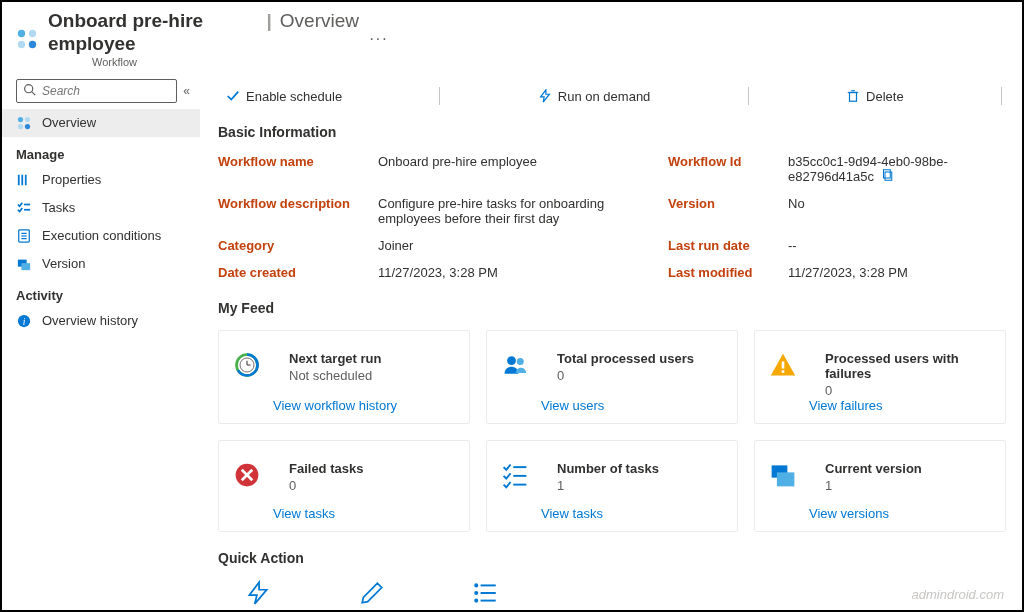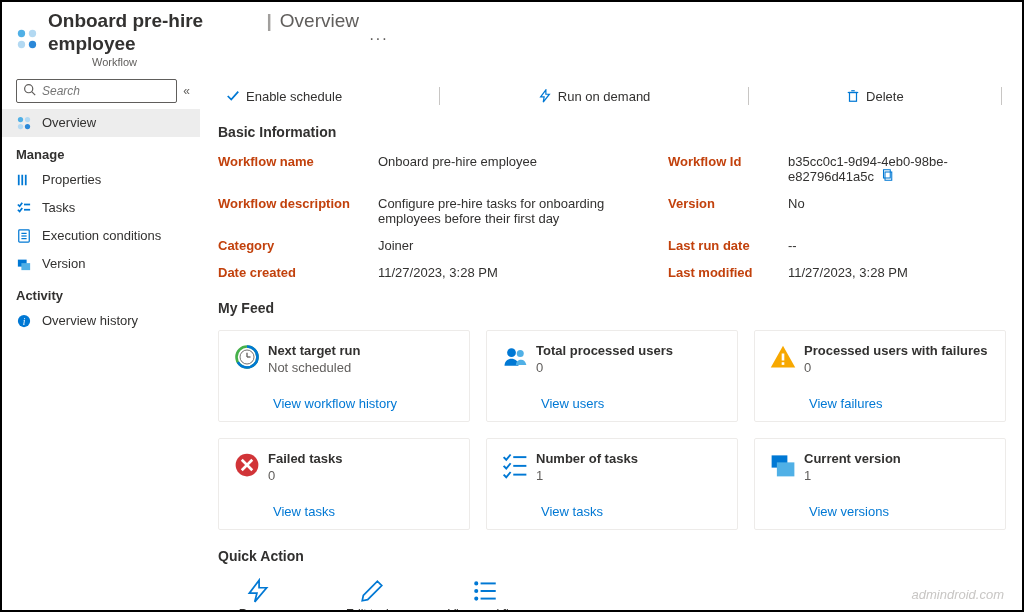--- a/index.html
+++ b/index.html
@@ -41,21 +41,21 @@
   .cmd .ci { color: #0078d4; font-size: 14px; display: flex; align-items: center; }
   .cmd-sep { width: 1px; height: 18px; background: #c8c6c4; margin: 0 4px; }
   .sect-title { font-weight: 600; font-size: 14px; margin: 6px 0 14px 0; }
   .info-grid { display: grid; grid-template-columns: 150px 280px 110px 230px; column-gap: 10px; row-gap: 12px; font-size: 13px; margin-bottom: 20px; }
   .info-label { font-weight: 700; color: #c2410c; }
   .info-val { color: #323130; }
   .copy-icon { color: #0078d4; cursor: pointer; margin-left: 4px; }
   
   .cards { display: grid; grid-template-columns: 1fr 1fr 1fr; gap: 16px; margin-bottom: 18px; }
   .card { border: 1px solid #edebe9; border-radius: 2px; padding: 12px 14px 10px 14px; display: flex; flex-direction: column; min-height: 92px; }
-  .card-top { display: flex; gap: 7px; }
+  .card-top { display: flex; gap: 28px; margin-top: 8px; }
   .card-icon { width: 28px; height: 28px; flex-shrink: 0; display: flex; align-items: center; justify-content: center; }
   .card-title { font-weight: 600; font-size: 13px; }
   .card-val { color: #605e5c; font-size: 13px; margin-top: 2px; }
   .card-link { color: #0078d4; font-size: 13px; cursor: pointer; margin-top: auto; padding-left: 40px; }
   
   .qa-row { display: flex; gap: 34px; margin-top: 6px; }
   .qa { display: flex; flex-direction: column; align-items: center; gap: 4px; cursor: pointer; width: 80px; text-align: center; }
   .qa svg { color: #0078d4; }
   .qa-label { font-size: 12px; color: #323130; line-height: 1.1; }
   .watermark { position: absolute; right: 18px; bottom: 8px; color: #c8c6c4; font-size: 13px; font-style: italic; }

